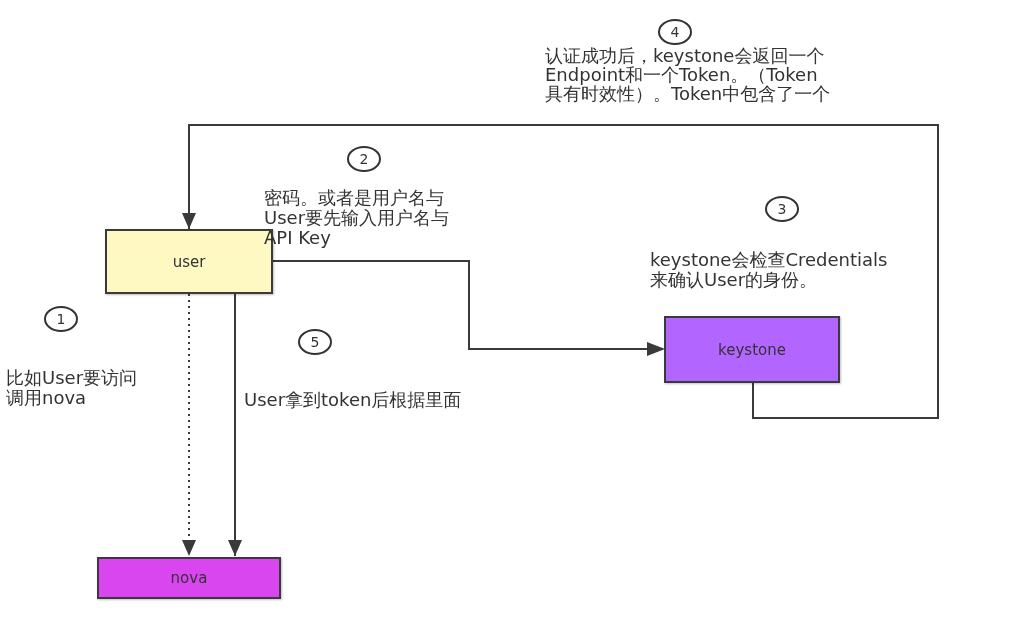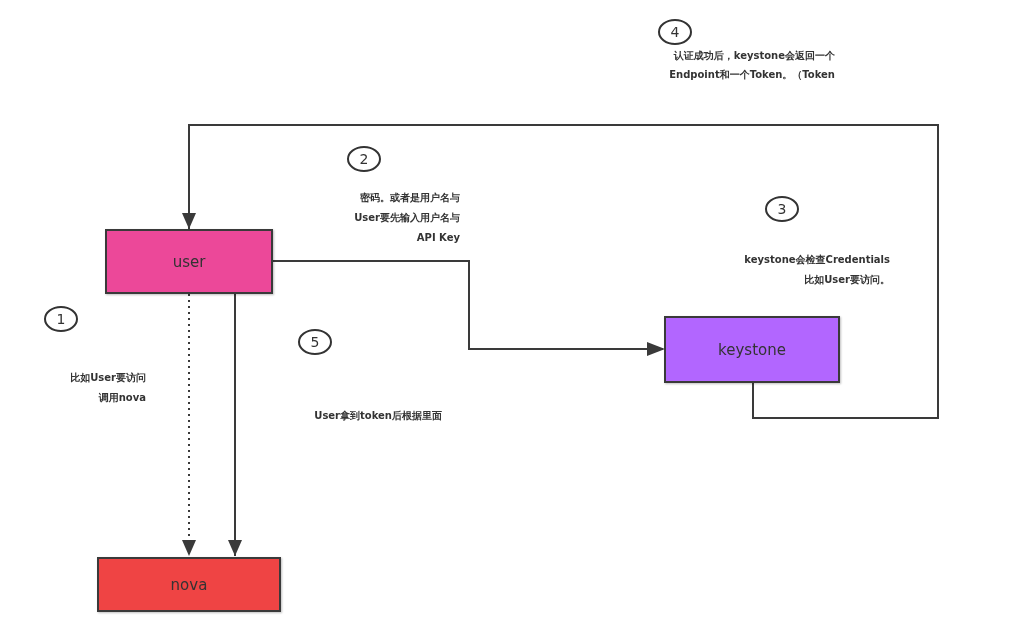--- a/index.html
+++ b/index.html
@@ -2,22 +2,22 @@
 <html><head>
 <meta charset="utf-8">
 <style>
   html, body { margin: 0; padding: 0; background: #ffffff; }
   body { width: 1023px; height: 639px; position: relative; overflow: hidden;
          font-family: "DejaVu Sans", "Liberation Sans", sans-serif; color: #333333; }
   #diagram { position: absolute; left: 0; top: 0; }
   .node { position: absolute; box-sizing: border-box; border: 2px solid #3a3a3a;
           display: flex; align-items: center; justify-content: center;
           font-size: 15px; color: #333333; box-shadow: 1px 1px 2px rgba(0,0,0,0.25); }
-  .label { position: absolute; text-align: right; font-size: 10px; line-height: 20px;
-           color: #333333; white-space: nowrap; font-weight: bold; }
+  .label { position: absolute; text-align: left; font-size: 18px; line-height: 20px;
+           color: #333333; white-space: nowrap; }
   .step { position: absolute; width: 34px; height: 26px; border: 2px solid #333333;
           border-radius: 50%; box-sizing: border-box; display: flex; align-items: center;
           justify-content: center; font-size: 14px; color: #333333; background: #ffffff; }
 </style>
 </head>
 <body>
 
 <svg id="diagram" width="1023" height="639">
   <defs>
     <marker id="arrow" markerWidth="10" markerHeight="10" refX="9" refY="5" orient="auto" markerUnits="userSpaceOnUse">
@@ -33,29 +33,29 @@
 
   <polyline points="272,261 469,261 469,349 663,349" fill="none" stroke="#3a3a3a" stroke-width="2" marker-end="url(#arrowRight)"></polyline>
 
   <polyline points="753,383 753,418 938,418 938,125 189,125 189,229" fill="none" stroke="#3a3a3a" stroke-width="2" marker-end="url(#arrowDown)"></polyline>
 
   <line x1="189" y1="294" x2="189" y2="556" stroke="#3a3a3a" stroke-width="2" stroke-dasharray="2,4" marker-end="url(#arrowDown)"></line>
 
   <line x1="235" y1="294" x2="235" y2="556" stroke="#3a3a3a" stroke-width="2" marker-end="url(#arrowDown)"></line>
 </svg>
 
-<div class="node" style="left:105px; top:229px; width:168px; height:65px; background:#ec4899;">
+<div class="node" style="left:105px; top:229px; width:168px; height:65px; background:#fef9c3;">
   <span>user</span>
 </div>
 
 <div class="node" style="left:664px; top:316px; width:176px; height:67px; background:#b266ff;">
   <span>keystone</span>
 </div>
 
-<div class="node" style="left:97px; top:557px; width:184px; height:55px; background:#ef4444;">
+<div class="node" style="left:97px; top:557px; width:184px; height:42px; background:#d946ef;">
   <span>nova</span>
 </div>
 
 <div class="step" style="left:44px; top:306px;">
   <span>1</span>
 </div>
 <div class="label" style="left:6px; top:368px; width:140px;">
   <div>比如User要访问</div>
   <div>调用nova</div>
 </div>
@@ -67,29 +67,30 @@
   <div>密码。或者是用户名与</div>
   <div>User要先输入用户名与</div>
   <div>API Key</div>
 </div>
 
 <div class="step" style="left:765px; top:196px;">
   <span>3</span>
 </div>
 <div class="label" style="left:650px; top:250px; width:240px;">
   <div>keystone会检查Credentials</div>
-  <div>比如User要访问。</div>
+  <div>来确认User的身份。</div>
 </div>
 
 <div class="step" style="left:658px; top:19px;">
   <span>4</span>
 </div>
 <div class="label" style="left:545px; top:46px; width:290px; line-height:19px;">
   <div>认证成功后，keystone会返回一个</div>
   <div>Endpoint和一个Token。（Token</div>
+  <div>具有时效性）。Token中包含了一个</div>
 </div>
 
 <div class="step" style="left:298px; top:329px;">
   <span>5</span>
 </div>
-<div class="label" style="left:236px; top:390px; width:206px;margin-top:16px;">
+<div class="label" style="left:244px; top:390px; width:206px;">
   <div>User拿到token后根据里面</div>
 </div>
 
 </body></html>

